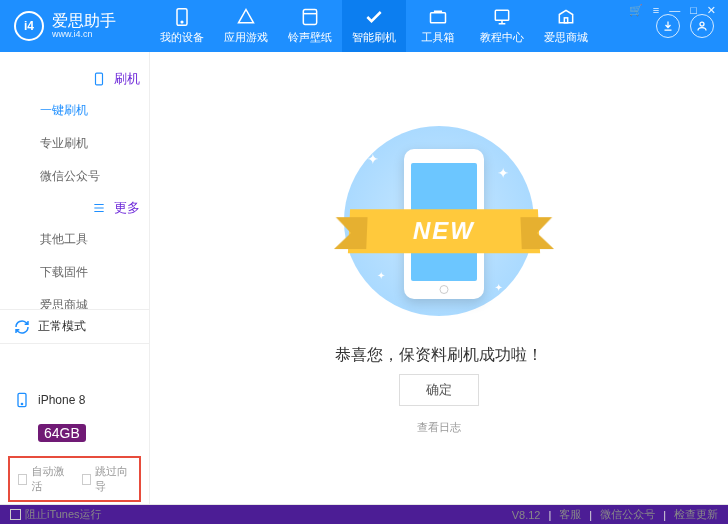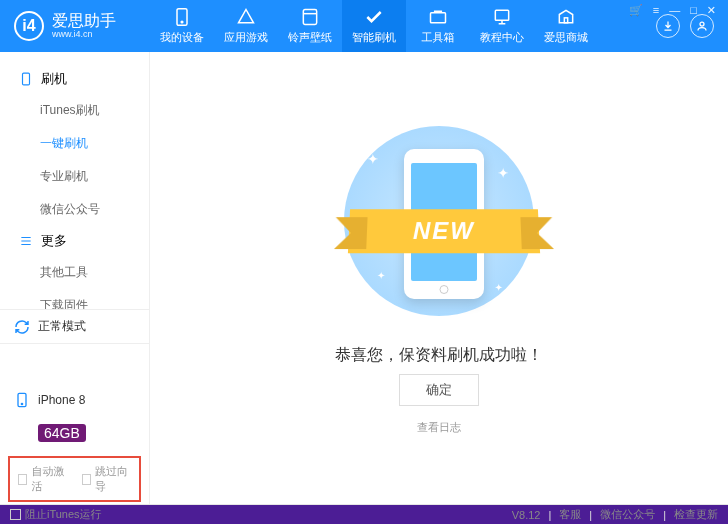--- a/index.html
+++ b/index.html
@@ -1,37 +1,37 @@
 <!DOCTYPE html>
 <html><head>
 <meta charset="utf-8">
 <style>
 * { margin: 0; padding: 0; box-sizing: border-box; font-family: "Microsoft YaHei", sans-serif; }
 body { width: 728px; height: 524px; overflow: hidden; background: #fff; }
 
 .titlebar { height: 52px; background: #1e8fff; display: flex; align-items: center; color: #fff; }
 .logo-area { width: 150px; display: flex; align-items: center; padding-left: 14px; }
-.logo-circle { width: 30px; height: 30px; border: 2px solid #fff; border-radius: 50%; display: flex; align-items: center; justify-content: center; font-size: 16px; font-weight: bold; margin-right: 8px; }
+.logo-circle { width: 30px; height: 30px; border: 2px solid #fff; border-radius: 50%; display: flex; align-items: center; justify-content: center; font-size: 12px; font-weight: bold; margin-right: 8px; }
 .logo-text { font-size: 16px; line-height: 1; }
 .logo-sub { font-size: 9px; opacity: .9; }
 
 .nav { display: flex; flex: 1; height: 100%; }
 .nav-item { width: 64px; display: flex; flex-direction: column; align-items: center; justify-content: center; font-size: 11px; cursor: pointer; }
 .nav-item.active { background: #0c7ef0; }
 .nav-icon { width: 20px; height: 20px; margin-bottom: 3px; }
 
 .winbtns { display: flex; align-items: flex-start; padding: 4px 6px 0 0; gap: 10px; font-size: 11px; height: 100%; }
 .winbtns span { cursor: pointer; opacity: .9; }
 .circlebtns { display: flex; align-items: center; gap: 10px; padding-right: 14px; }
 .circlebtn { width: 24px; height: 24px; border: 1.5px solid rgba(255,255,255,.8); border-radius: 50%; display: flex; align-items: center; justify-content: center; cursor: pointer; }
 
 .body { display: flex; height: 452px; }
 .sidebar { width: 150px; border-right: 1px solid #eee; display: flex; flex-direction: column; }
 .tree { flex: 1; padding-top: 12px; overflow: hidden; }
-.group { padding: 6px 19px; font-size: 13px; color: #000000; display: flex; align-items: center; gap: 8px; }
+.group { padding: 6px 9px; font-size: 13px; color: #6d28d9; display: flex; align-items: center; gap: 8px; justify-content: flex-end; }
 .group-icon { width: 14px; height: 14px; }
 .item { padding: 8px 16px 8px 40px; font-size: 12px; color: #666; cursor: pointer; }
 .item.active { color: #1e8fff; }
 
 .status-block { border-top: 1px solid #eee; padding: 8px 14px; font-size: 12px; display: flex; align-items: center; gap: 8px; color: #333; }
 .refresh-icon { width: 16px; height: 16px; color: #1e8fff; }
 .device-block { padding: 8px 14px 10px; border-top: 1px solid #eee; }
 .device-name { font-size: 12px; color: #333; display: flex; align-items: center; gap: 8px; margin-top: 40px; }
 .badge { display: inline-block; background: #701a75; color: #fff; font-size: 14px; padding: 1px 6px; border-radius: 3px; margin-top: 16px; margin-left: 24px; }
 
@@ -144,21 +144,20 @@
 
 <div class="body">
   <div class="sidebar">
     <div class="tree" id="tree">
         <div class="group">
           <svg class="group-icon" viewBox="0 0 24 24" fill="none" stroke="#1e8fff" stroke-width="2">
             <rect x="6" y="2" width="12" height="20" rx="2"></rect>
           </svg>
           <span>刷机</span>
         </div>
-        <div class="item">iTunes刷机</div>
         <div class="item active">一键刷机</div>
         <div class="item">专业刷机</div>
         <div class="item">微信公众号</div>
         <div class="group">
           <svg class="group-icon" viewBox="0 0 24 24" fill="none" stroke="#1e8fff" stroke-width="2">
             <path d="M4 6h16M4 12h16M4 18h16"></path>
           </svg>
           <span>更多</span>
         </div>
         <div class="item">其他工具</div>

